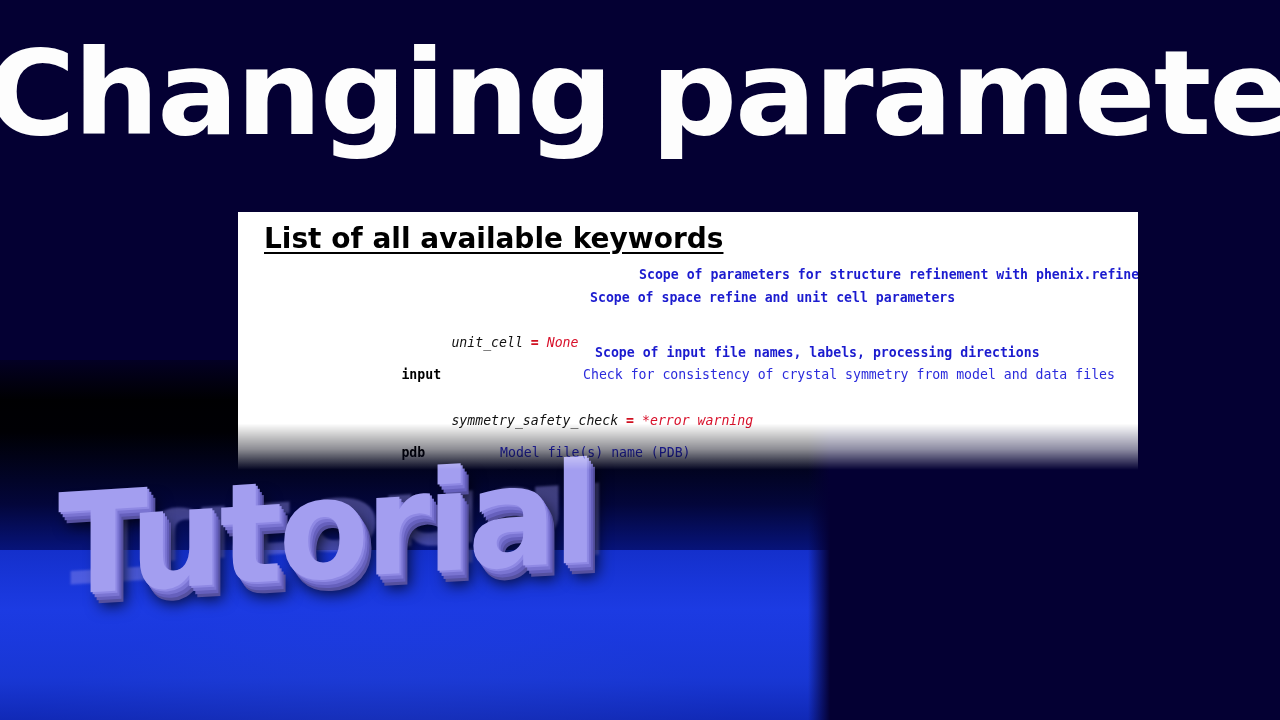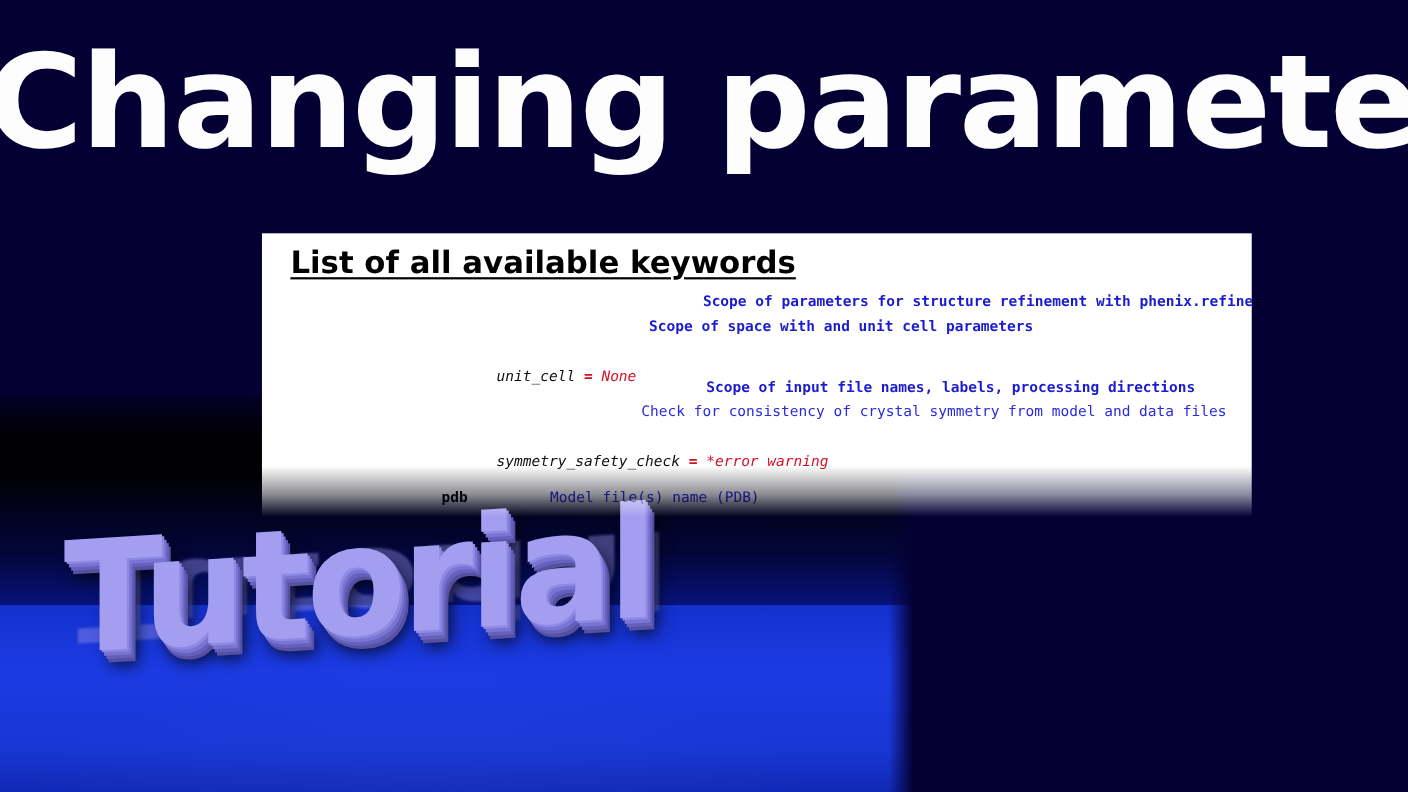--- a/index.html
+++ b/index.html
@@ -181,21 +181,21 @@
   .desc-light  { color: #2b2bdc; font-weight: 400; }
 
   
   .ind0 { left: 32px; }
   .ind1 { left: 84px; }
   .ind2 { left: 134px; font-style: italic; }
   .ind3 { left: 186px; }
 
   .at-595 { left: 375px; margin-left: 26px; }
   .at-555 { left: 352px; }
-  .at-357 { left: 357px; margin-left: 47px; }
+  .at-357 { left: 357px; }
   .at-346 { left: 345px; }
   .at-262 { left: 262px; }
 </style>
 </head>
 <body>
 
 <div id="slide">
 
   <div id="tutorial-image">
     <div id="tutorial-floor"></div>
@@ -210,31 +210,34 @@
   <div id="keyword-panel">
     <div id="panel-heading">List of all available keywords</div>
 
     <div id="keyword-list">
 
       <div class="kw-row">
         <span class="kw-right at-595 desc-strong">Scope of parameters for structure refinement with phenix.refine</span>
       </div>
 
       <div class="kw-row">
-        <span class="kw-right at-555 desc-strong">Scope of space with and unit cell parameters</span>
+        <span class="kw-right at-555 desc-strong">Scope of space refine and unit cell parameters</span>
       </div>
 
       <div class="kw-row">
         <span class="kw-left ind2">
           <span class="kw-leaf">unit_cell</span><span> </span><span class="kw-eq">=</span><span> </span><span class="kw-val">None</span>
         </span>
       </div>
 
 
       <div class="kw-row gap-before">
+        <span class="kw-left ind1">
+          <span class="kw-name">input</span>
+        </span>
         <span class="kw-right at-357 desc-strong">Scope of input file names, labels, processing directions</span>
       </div>
 
       <div class="kw-row">
         <span class="kw-right at-346 desc-light">Check for consistency of crystal symmetry from model and data files</span>
       </div>
 
       <div class="kw-row">
         <span class="kw-left ind2">
           <span class="kw-leaf">symmetry_safety_check</span><span> </span><span class="kw-eq">=</span><span> </span><span class="kw-val">*error warning</span>

